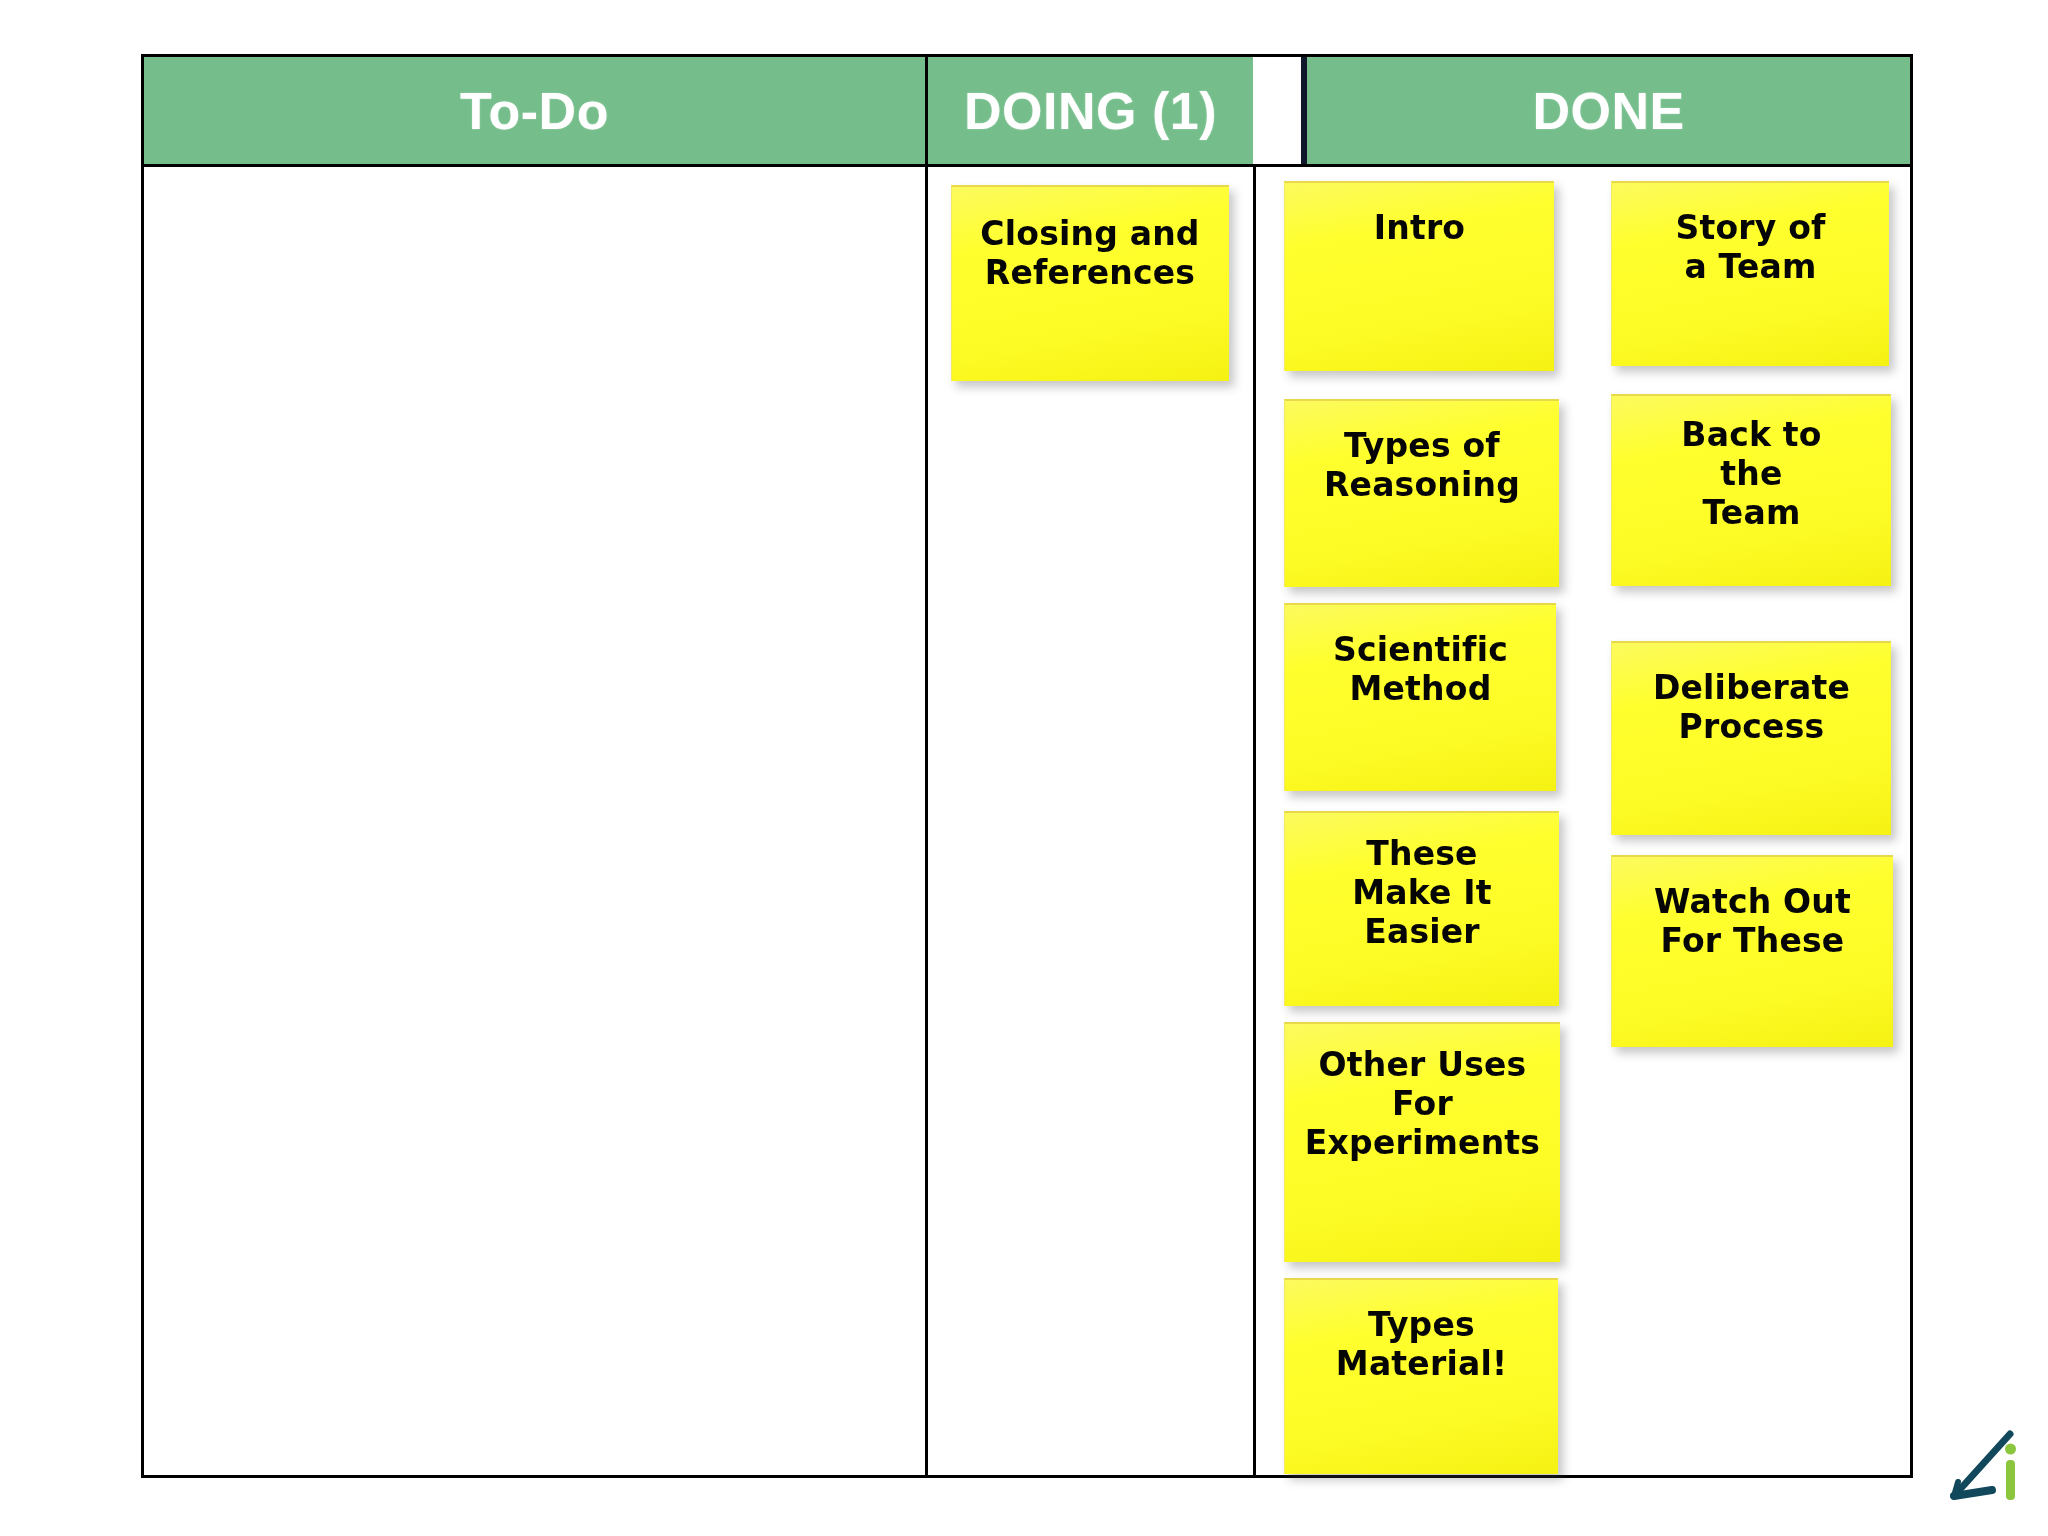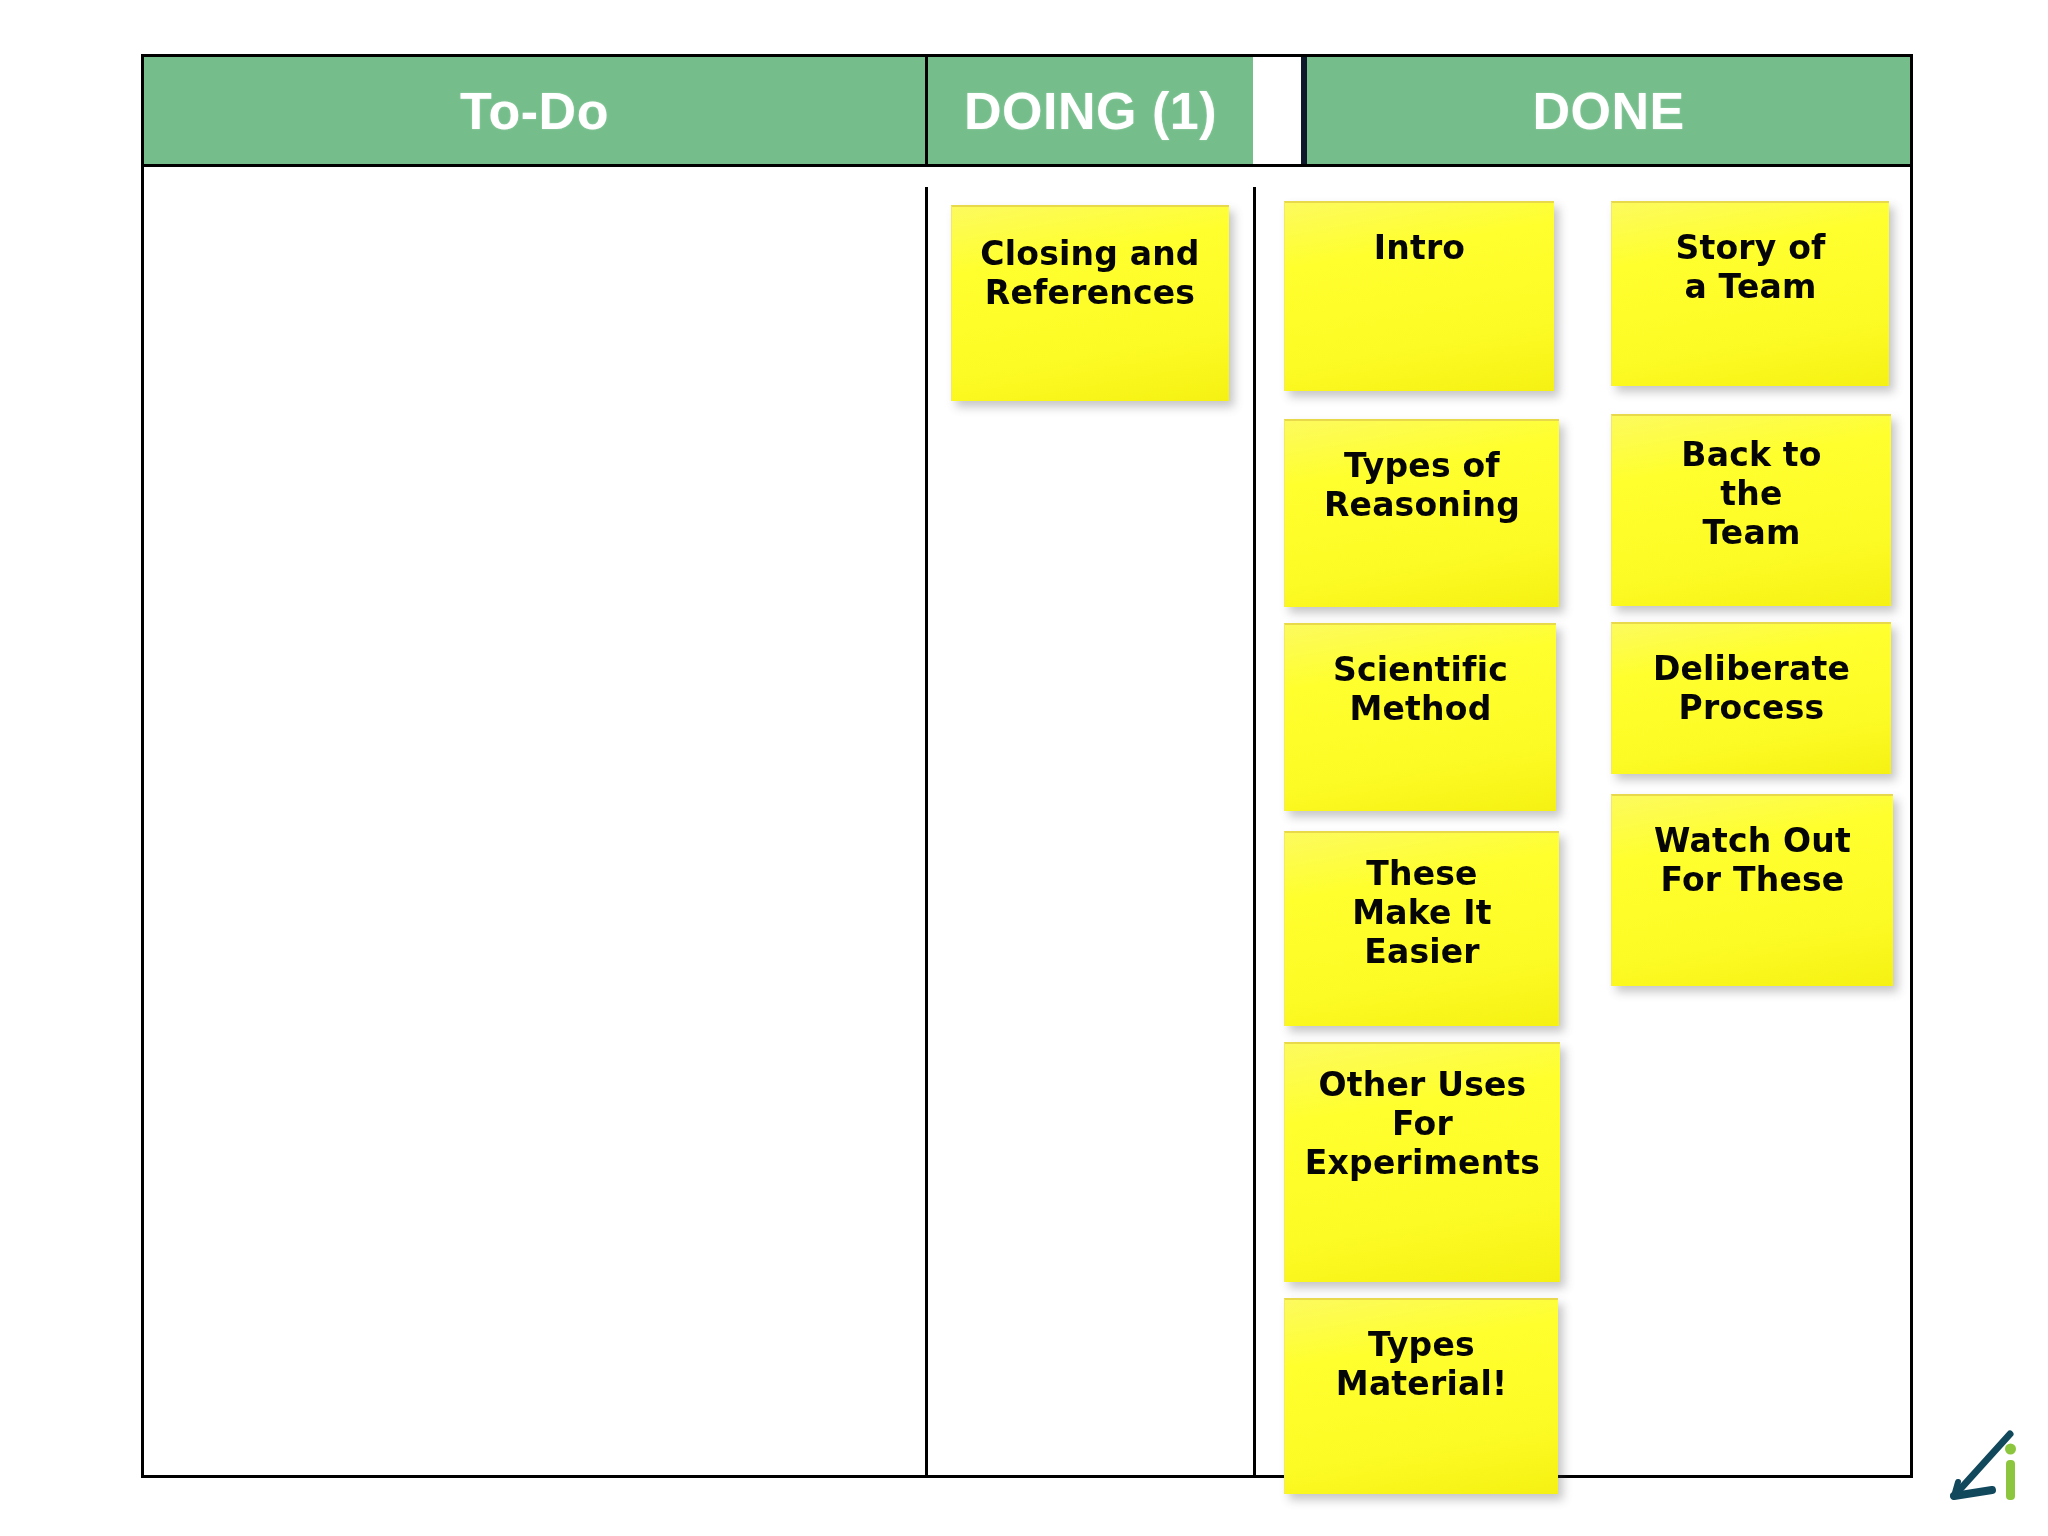--- a/index.html
+++ b/index.html
@@ -20,21 +20,20 @@
     position: absolute;
     left: 141px;
     top: 54px;
     width: 1772px;
     height: 1424px;
     box-sizing: border-box;
     border: 3px solid #000000;
     background: #ffffff;
     display: flex;
     flex-direction: column;
-    gap: 20px;
   }
 
   
   .board-header {
     display: flex;
     height: 110px;
     flex: 0 0 110px;
     border-bottom: 3px solid #000000;
     box-sizing: border-box;
   }
@@ -118,21 +117,21 @@
 
   
   .note.doing-note { width: 278px; height: 196px; margin-left: 4px; }
   .note.doing-note .note-text { font-size: 33px; padding-top: 2px; }
 
   .note.s-intro        { width: 270px; height: 190px; }
   .note.s-story        { width: 278px; height: 185px; }
   .note.s-types        { width: 275px; height: 188px; }
   .note.s-back         { width: 280px; height: 192px; padding-top: 20px; }
   .note.s-scimethod    { width: 272px; height: 188px; }
-  .note.s-deliberate   { width: 280px; height: 152px; }
+  .note.s-deliberate   { width: 280px; height: 194px; margin-top: 39px; }
   .note.s-these        { width: 275px; height: 195px; padding-top: 22px; }
   .note.s-watch        { width: 282px; height: 192px; }
   .note.s-otheruses    { width: 276px; height: 240px; padding-top: 22px; }
   .note.s-teaching     { width: 280px; height: 192px; }
   .note.s-bonus        { width: 274px; height: 196px; }
 
   
   .gap-a { height: 28px; }
   .gap-b { height: 16px; }
   .gap-c { height: 20px; }

